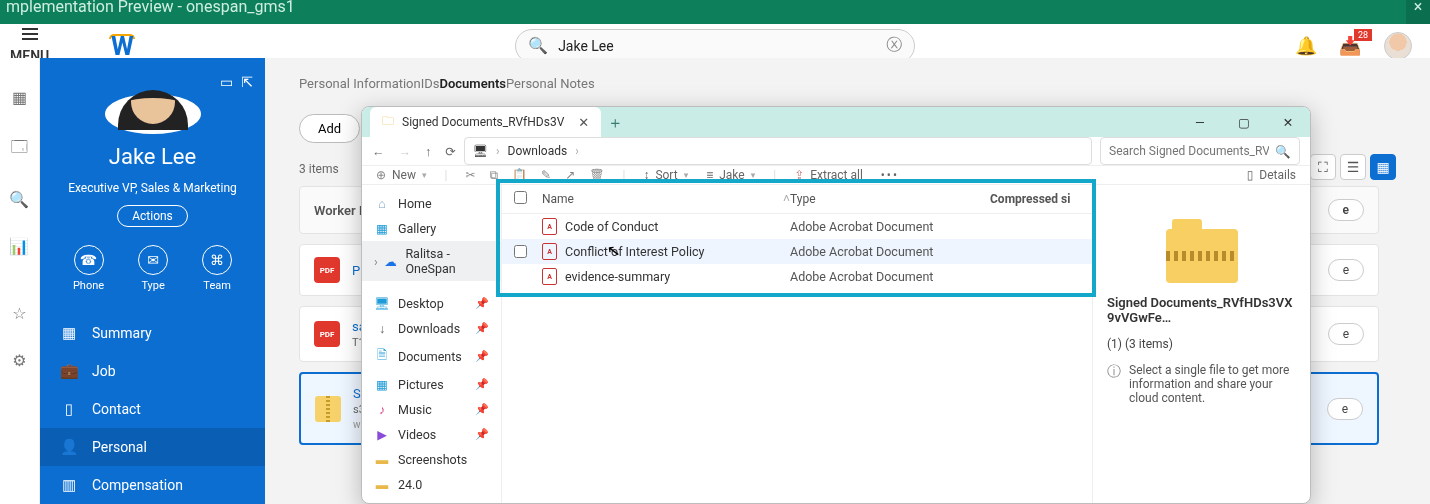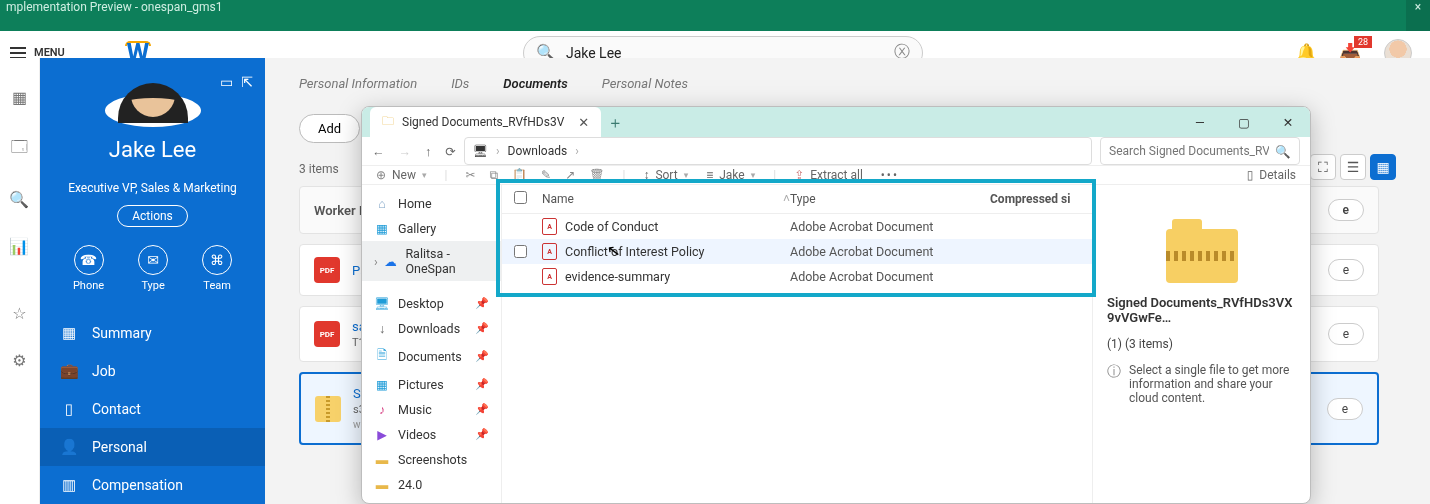--- a/index.html
+++ b/index.html
@@ -1,24 +1,24 @@
 <!DOCTYPE html>
 <html><head>
 <meta charset="utf-8">
 <style>
 * { margin: 0; padding: 0; box-sizing: border-box; font-family: -apple-system, "Segoe UI", Roboto, sans-serif; }
 body { width: 1430px; height: 504px; overflow: hidden; background: #f5f5f5; position: relative; }
 
 
-.titlebar { height: 31px; background: #0d7f5a; color: #cfeee2; font-size: 12px; line-height: 14px; padding-left: 6px; display: flex; justify-content: space-between; }
+.titlebar { height: 24px; background: #0d7f5a; color: #cfeee2; font-size: 16px; line-height: 14px; padding-left: 6px; display: flex; justify-content: space-between; }
 .titlebar .close { width: 24px; text-align: center; background: #0b6f4f; }
 
 
 .menubar { height: 44px; background: #fff; border-bottom: 1px solid #e0e0e0; display: flex; align-items: center; padding: 0 10px; }
-.menubtn { display: flex; align-items: center; gap: 8px; font-size: 11px; font-weight: 600; color: #333; cursor: pointer; }
+.menubtn { display: flex; align-items: center; gap: 8px; font-size: 14px; font-weight: 600; color: #333; cursor: pointer; flex-direction: column; }
 .hamburger { display: inline-flex; flex-direction: column; gap: 3px; }
 .hamburger span { width: 16px; height: 2px; background: #333; }
 .logoW { margin-left: 60px; font-size: 26px; font-weight: 700; color: #0c6ed1; display:flex; flex-direction:column; align-items:center; }
 .logoW .arc { width: 26px; height: 5px; border-radius: 5px 5px 0 0; border: 2px solid #f6a600; border-bottom: none; margin-bottom:-3px;}
 .searchwrap { margin-left: auto; margin-right: auto; width: 400px; height: 34px; border: 1px solid #ccc; border-radius: 18px; background: #fafafa; display: flex; align-items: center; padding: 0 12px; gap: 10px; }
 .searchwrap input { flex: 1; border: none; outline: none; background: transparent; font-size: 14px; color: #222; }
 .clr-icon { color:#888; cursor:pointer; font-size:16px;}
 .righticons { display: flex; align-items: center; gap: 22px; margin-right: 8px; }
 .bell, .inbox { font-size: 18px; color: #555; position: relative; }
 .inbox .badge { position: absolute; top: -6px; right: -10px; background: #e1382d; color: #fff; font-size: 9px; border-radius: 0; padding: 1px 4px; }
@@ -28,33 +28,33 @@
 .rail { position: absolute; left: 0; top: 58px; width: 40px; height: 446px; background: #fff; display: flex; flex-direction: column; align-items: center; gap: 28px; padding-top: 30px; color: #777; border-right:1px solid #eee;}
 .rail div { font-size: 16px; cursor: pointer; }
 
 
 .bluepanel { position: absolute; left: 40px; top: 58px; width: 225px; height: 446px; background: #0c6ed1; color: #fff; display: flex; flex-direction: column; align-items: center; padding-top: 16px; }
 .bluepanel .topicons { align-self: flex-end; margin-right: 12px; display: flex; gap: 8px; font-size: 14px; }
 .pavatar { width: 96px; height: 96px; border-radius: 50%; background: #fff; border: 4px solid #fff; display:flex; align-items:flex-end; justify-content:center; overflow:hidden; margin-top:4px;}
 .pavatar .head{ width:44px; height:44px; border-radius:50%; background:#e9c39a; position:relative; top:-6px;}
 .pavatar .body{ position:absolute; width:70px; height:40px; background:#222; border-radius:35px 35px 0 0; margin-top:60px;}
 .pname { font-size: 22px; font-weight: 400; margin-top: 10px; }
-.ptitle { font-size: 12px; margin-top: 19px; }
+.ptitle { font-size: 12px; margin-top: 12px; }
 .actionsbtn { margin-top: 10px; border: 1px solid #fff; border-radius: 14px; padding: 3px 14px; font-size: 12px; background: transparent; color: #fff; cursor: pointer; }
 .contactrow { display: flex; gap: 34px; margin-top: 18px; }
 .contactrow .citem { display: flex; flex-direction: column; align-items: center; font-size: 11px; gap: 4px; }
 .contactrow .cicon { width: 30px; height: 30px; border: 1.5px solid #fff; border-radius: 50%; display: flex; align-items: center; justify-content: center; font-size: 14px; }
 .navlist { width: 100%; margin-top: 22px; }
 .navlist .nitem { display: flex; align-items: center; gap: 14px; padding: 10px 20px; font-size: 14px; cursor: pointer; }
 .navlist .nitem.active { background: #0a5fb5; }
 .nicon { width: 18px; text-align: center; font-size: 15px; }
 
 
 .maincontent { position: absolute; left: 265px; top: 58px; right: 0; height: 446px; background: #f3f3f3; }
-.tabs { display: flex; gap: 34px; padding: 18px 34px 10px; font-size: 13px; color: #777; font-style: italic; }
+.tabs { display: flex; padding: 18px 34px 10px; font-size: 13px; color: #777; }
 .tabs .tab.active { color: #222; font-weight: 600; }
 .addbtn { position:absolute; top:56px; left:34px; border:1px solid #bbb; background:#fff; border-radius:18px; padding:6px 18px; font-size:13px;}
 .itemscount{ position:absolute; top:104px; left:34px; font-size:12px; color:#666;}
 .doclist { position:absolute; top:128px; left:34px; width:1080px; }
 .docrow { background:#fff; border:1px solid #e3e3e3; border-radius:4px; margin-bottom:10px; padding:12px 14px; display:flex; align-items:center; gap:12px; font-size:13px;}
 .docrow.sel{ border:2px solid #0c6ed1; background:#eef6ff;}
 .pdfico { width:26px; height:26px; background:#e1382d; border-radius:4px; display:flex; align-items:center; justify-content:center; color:#fff; font-size:8px; font-weight:700;}
 .zipico { width:26px; height:26px; background:#f7d16a; border-radius:3px; position:relative;}
 .zipico::before{content:""; position:absolute; left:11px; top:0; width:4px; height:100%; background:repeating-linear-gradient(#c89a2a 0 2px,#f7d16a 2px 4px);}
 .viewicons{position:absolute; right:0; top:96px; display:flex; gap:4px;}

